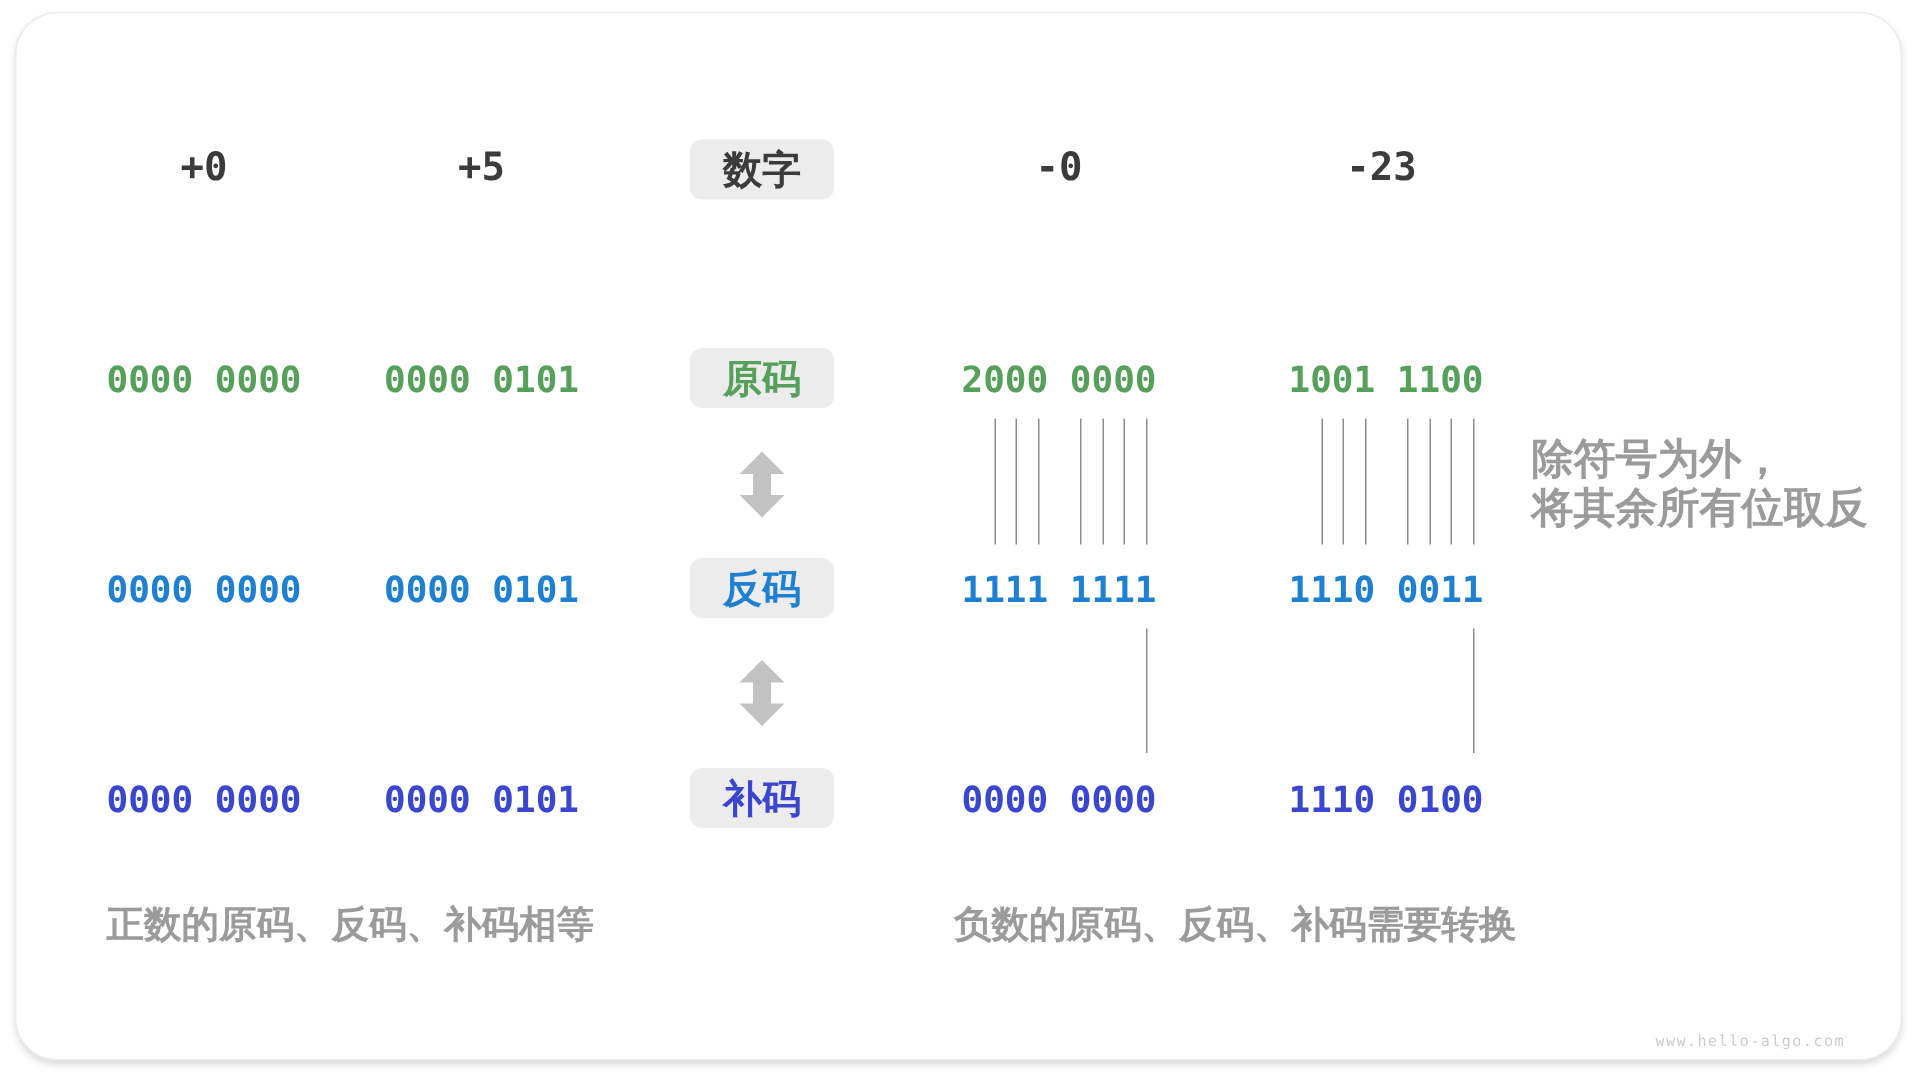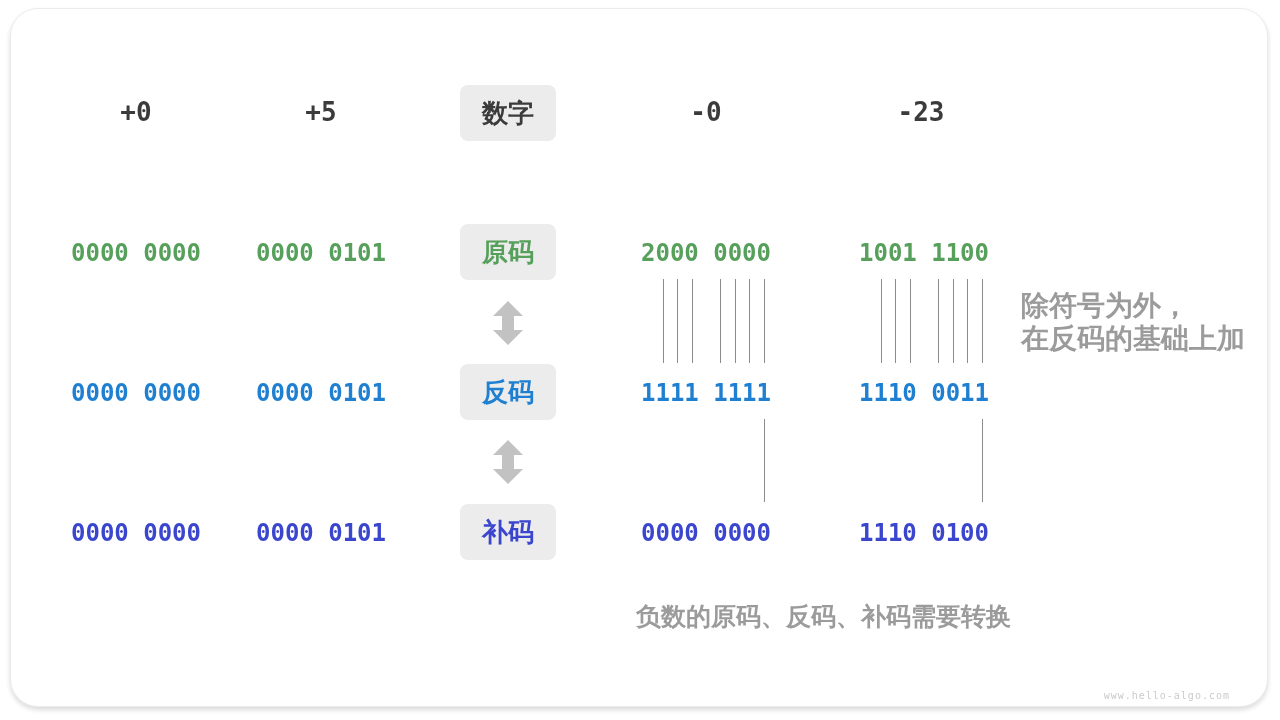--- a/index.html
+++ b/index.html
@@ -36,21 +36,21 @@
     font-weight: 700;
   }
   .green  { color: var(--sign-magnitude, #57a05b); }
   .blue   { color: var(--ones-complement, #1f80d2); }
   .indigo { color: var(--twos-complement, #3b46ce); }
   .dark   { color: var(--header-text, #3b3b3b); }
 
   .tag {
     position: absolute;
     transform: translate(-50%, -50%);
-    width: 96px; height: 56px;
+    width: 96px; height: 40px;
     background: var(--tag-bg, #ececec);
     border-radius: 8px;
     display: flex; align-items: center; justify-content: center;
     font-weight: bold;
     font-size: 26px;
     white-space: nowrap;
   }
   .annot {
     position: absolute;
     transform: translateY(-50%);
@@ -123,21 +123,21 @@
   <div class="vline v1" style="left:956px"></div>
   <div class="vline v1" style="left:971px"></div>
 
   <div class="arrow-updown" style="left:497px; top:314px">
     <svg width="30" height="44" viewBox="0 0 30 44" xmlns="http://www.w3.org/2000/svg">
       <polygon points="15,0 30,15 21,15 21,29 30,29 15,44 0,29 9,29 9,15 0,15" fill="#c2c2c2"></polygon>
     </svg>
   </div>
 
   <div class="annot" style="left:1010px; top:297px">除符号为外，</div>
-  <div class="annot" style="left:1010px; top:330px">在反码的基础上加</div>
+  <div class="annot" style="left:1010px; top:330px">将其余所有位取反</div>
 
   <div class="abs-c code blue" style="left:125px; top:384px">0000 0000</div>
   <div class="abs-c code blue" style="left:310px; top:384px">0000 0101</div>
   <div class="tag blue" style="left:497px; top:383px">反码</div>
   <div class="abs-c code blue" style="left:695px; top:384px">1111 1111</div>
   <div class="abs-c code blue" style="left:913px; top:384px">1110 0011</div>
 
   <div class="vline v2" style="left:753px"></div>
   <div class="vline v2" style="left:971px"></div>
 
@@ -147,17 +147,18 @@
     </svg>
   </div>
 
 
   <div class="abs-c code indigo" style="left:125px; top:524px">0000 0000</div>
   <div class="abs-c code indigo" style="left:310px; top:524px">0000 0101</div>
   <div class="tag indigo" style="left:497px; top:523px">补码</div>
   <div class="abs-c code indigo" style="left:695px; top:524px">0000 0000</div>
   <div class="abs-c code indigo" style="left:913px; top:524px">1110 0100</div>
 
+  <div class="caption" style="left:60px; top:607px">正数的原码、反码、补码相等</div>
   <div class="caption" style="left:625px; top:607px">负数的原码、反码、补码需要转换</div>
 
   <div class="watermark">www.hello-algo.com</div>
 
 </div>
 
 </body></html>

